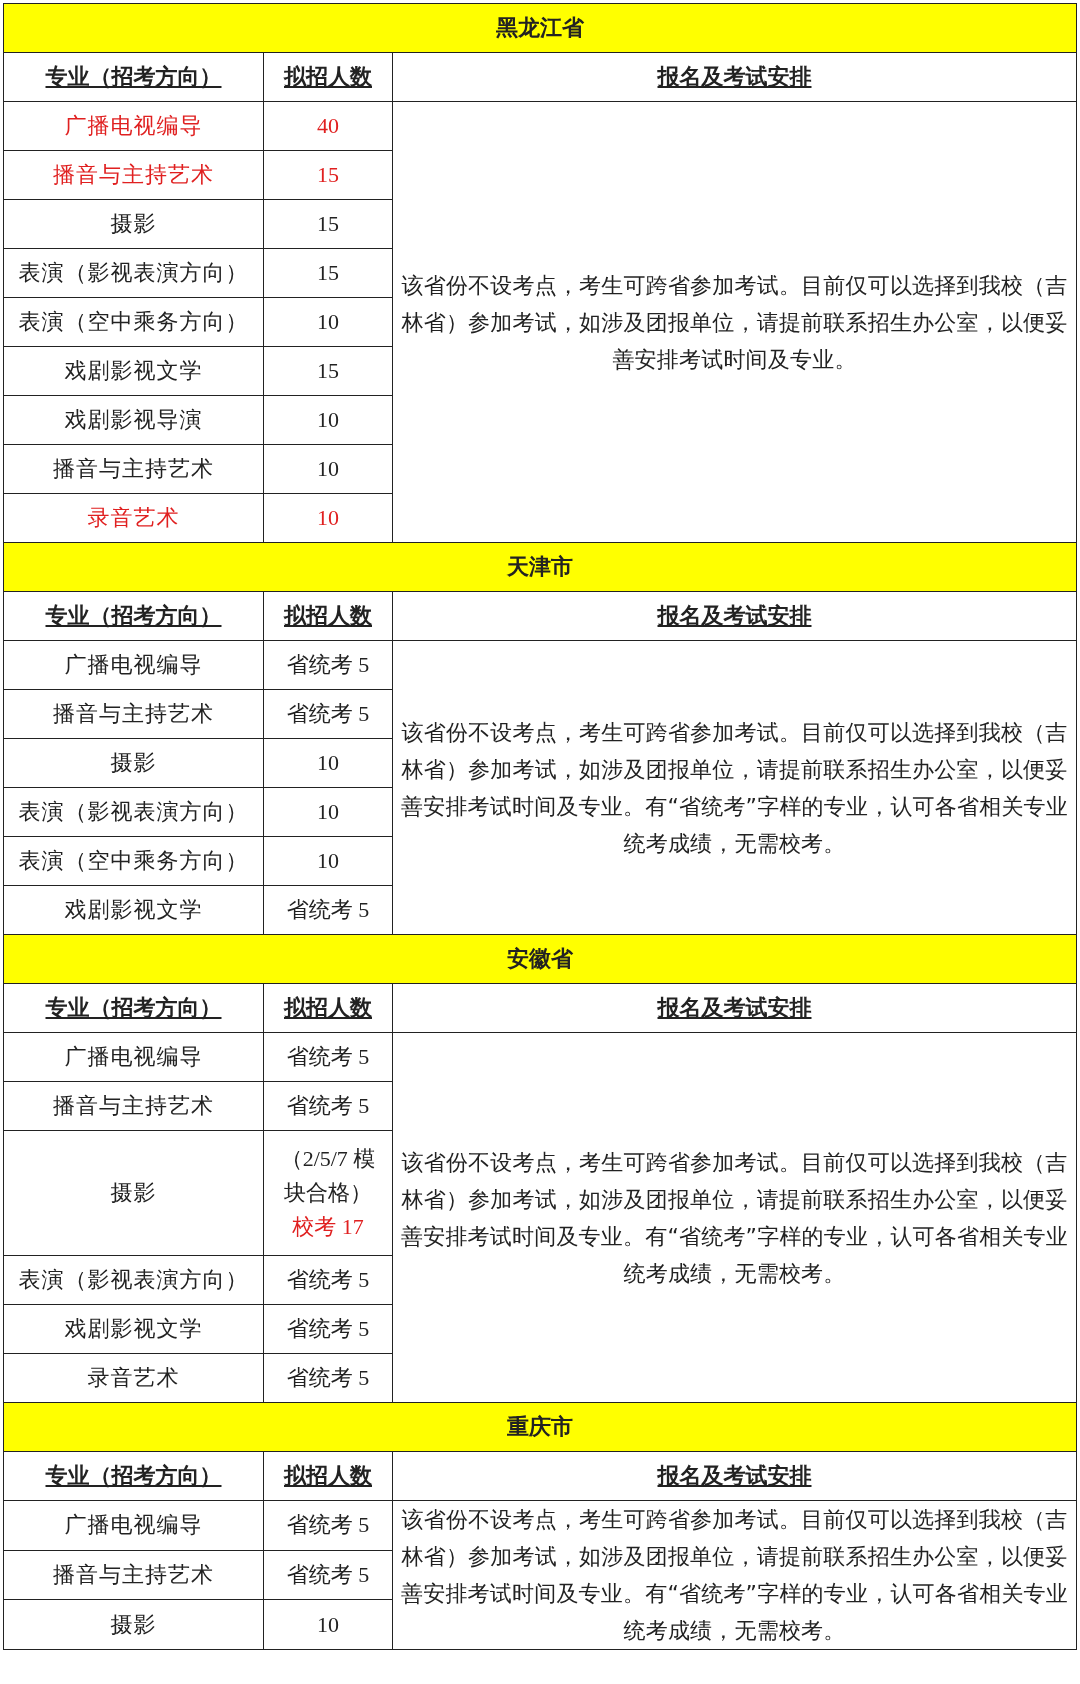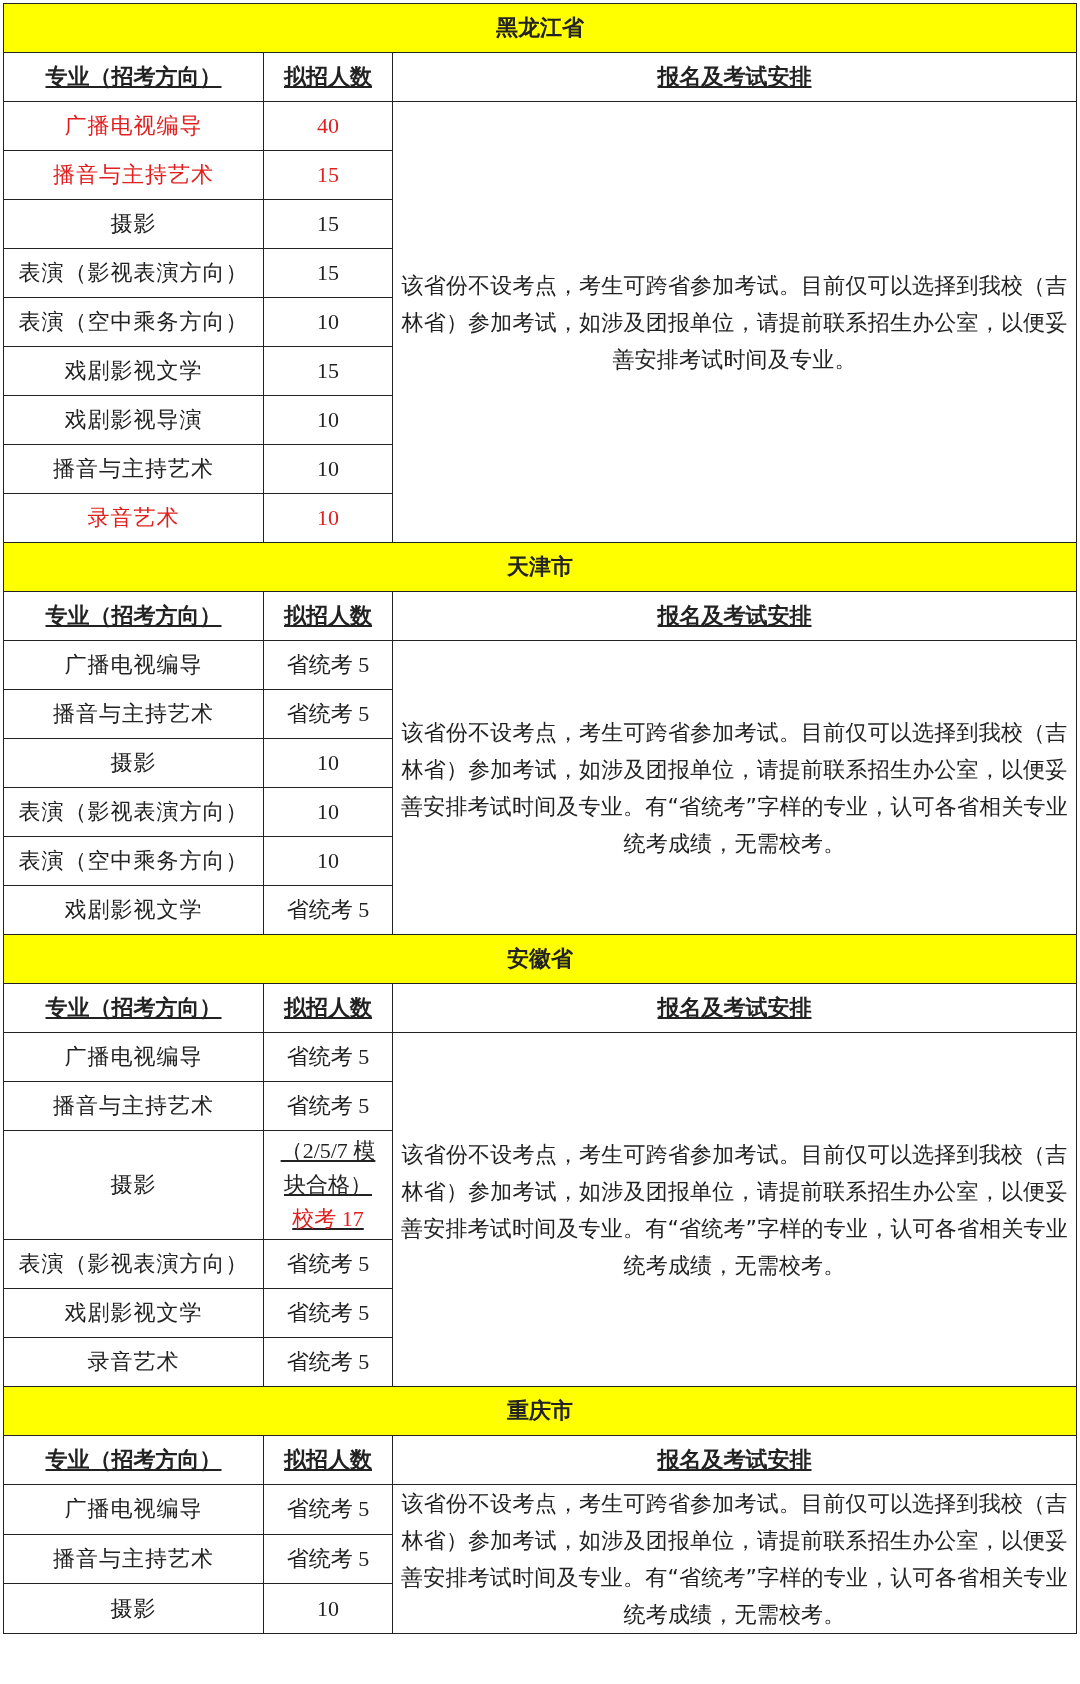--- a/index.html
+++ b/index.html
@@ -144,21 +144,21 @@
       <td class="major">广播电视编导</td>
       <td class="count">省统考 5</td>
       <td class="note" rowspan="6">该省份不设考点，考生可跨省参加考试。目前仅可以选择到我校（吉林省）参加考试，如涉及团报单位，请提前联系招生办公室，以便妥善安排考试时间及专业。有“省统考”字样的专业，认可各省相关专业统考成绩，无需校考。</td>
     </tr>
     <tr>
       <td class="major">播音与主持艺术</td>
       <td class="count">省统考 5</td>
     </tr>
     <tr>
       <td class="major tall">摄影</td>
-      <td class="count tall" style="padding:0 6px;text-decoration:underline;">
+      <td class="count tall" style="padding:8px 6px;">
         <div>（2/5/7 模块合格）</div>
         <div class="red">校考 17</div>
       </td>
     </tr>
     <tr>
       <td class="major">表演（影视表演方向）</td>
       <td class="count">省统考 5</td>
     </tr>
     <tr>
       <td class="major">戏剧影视文学</td>

